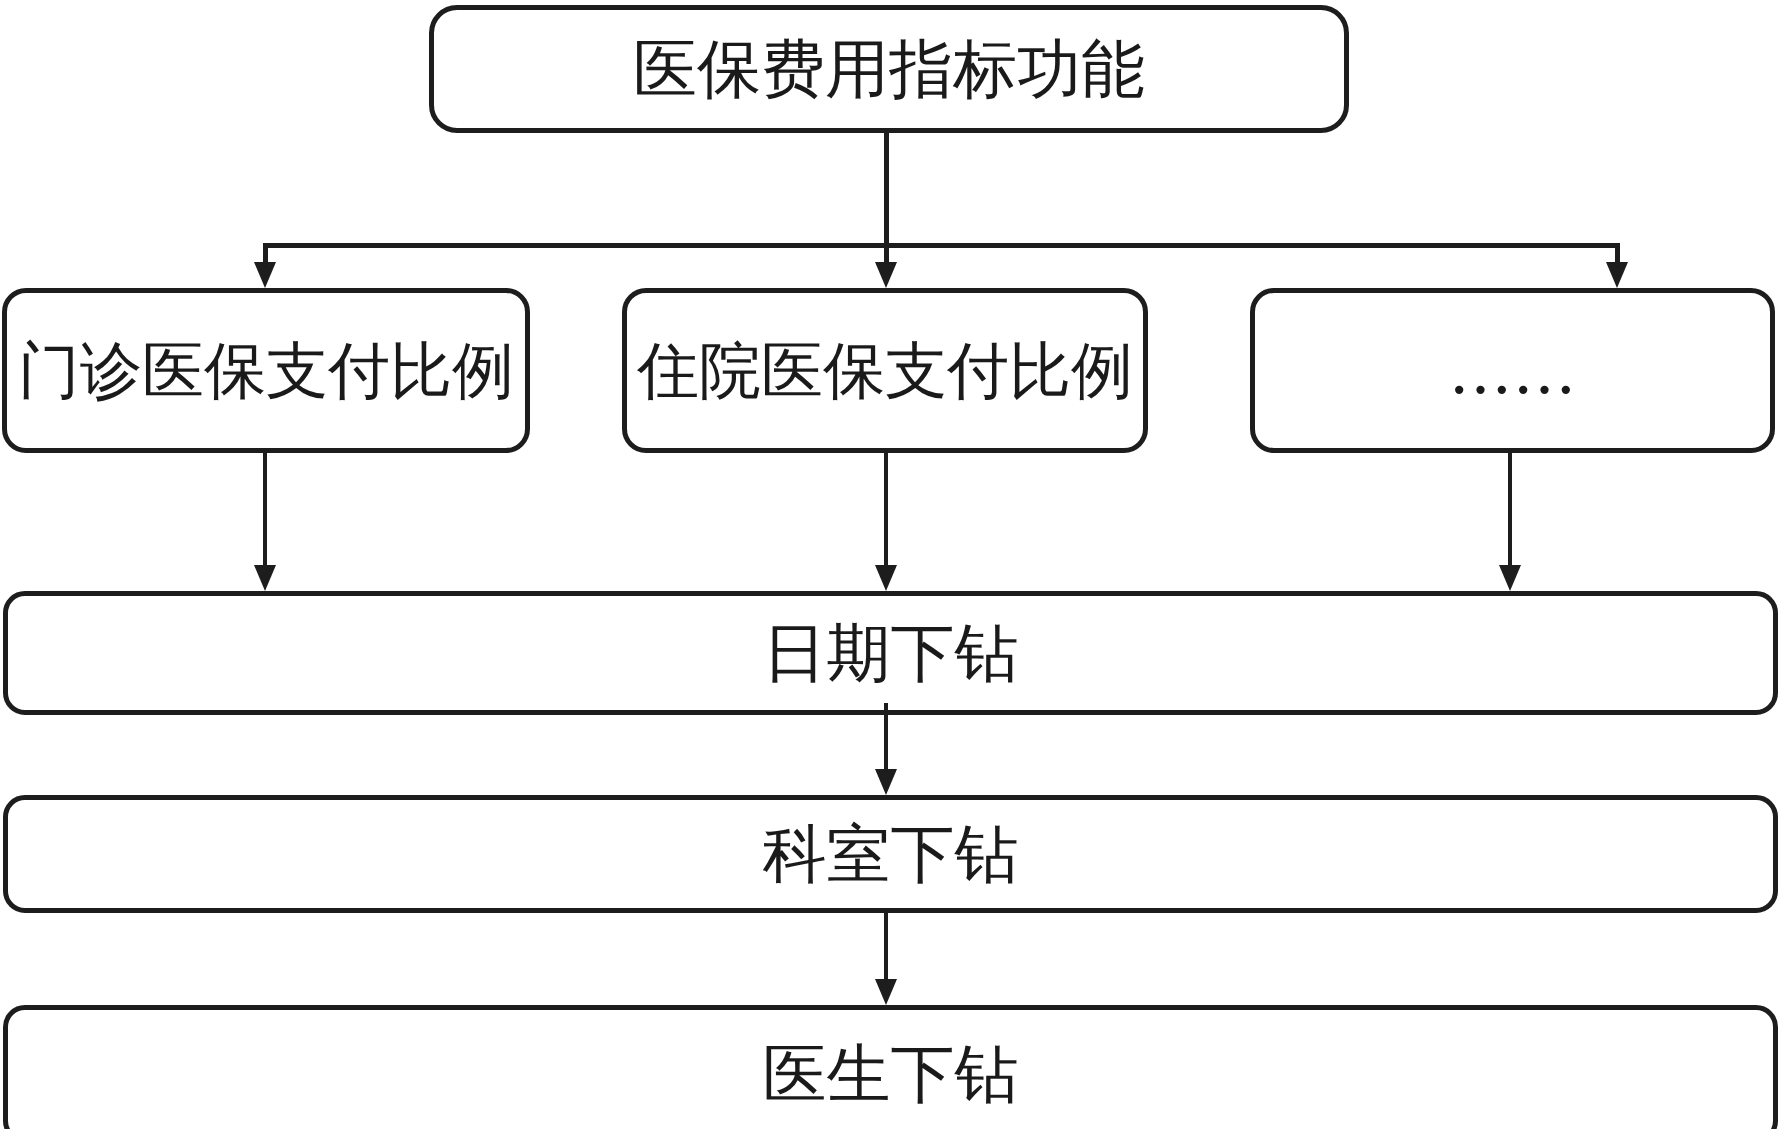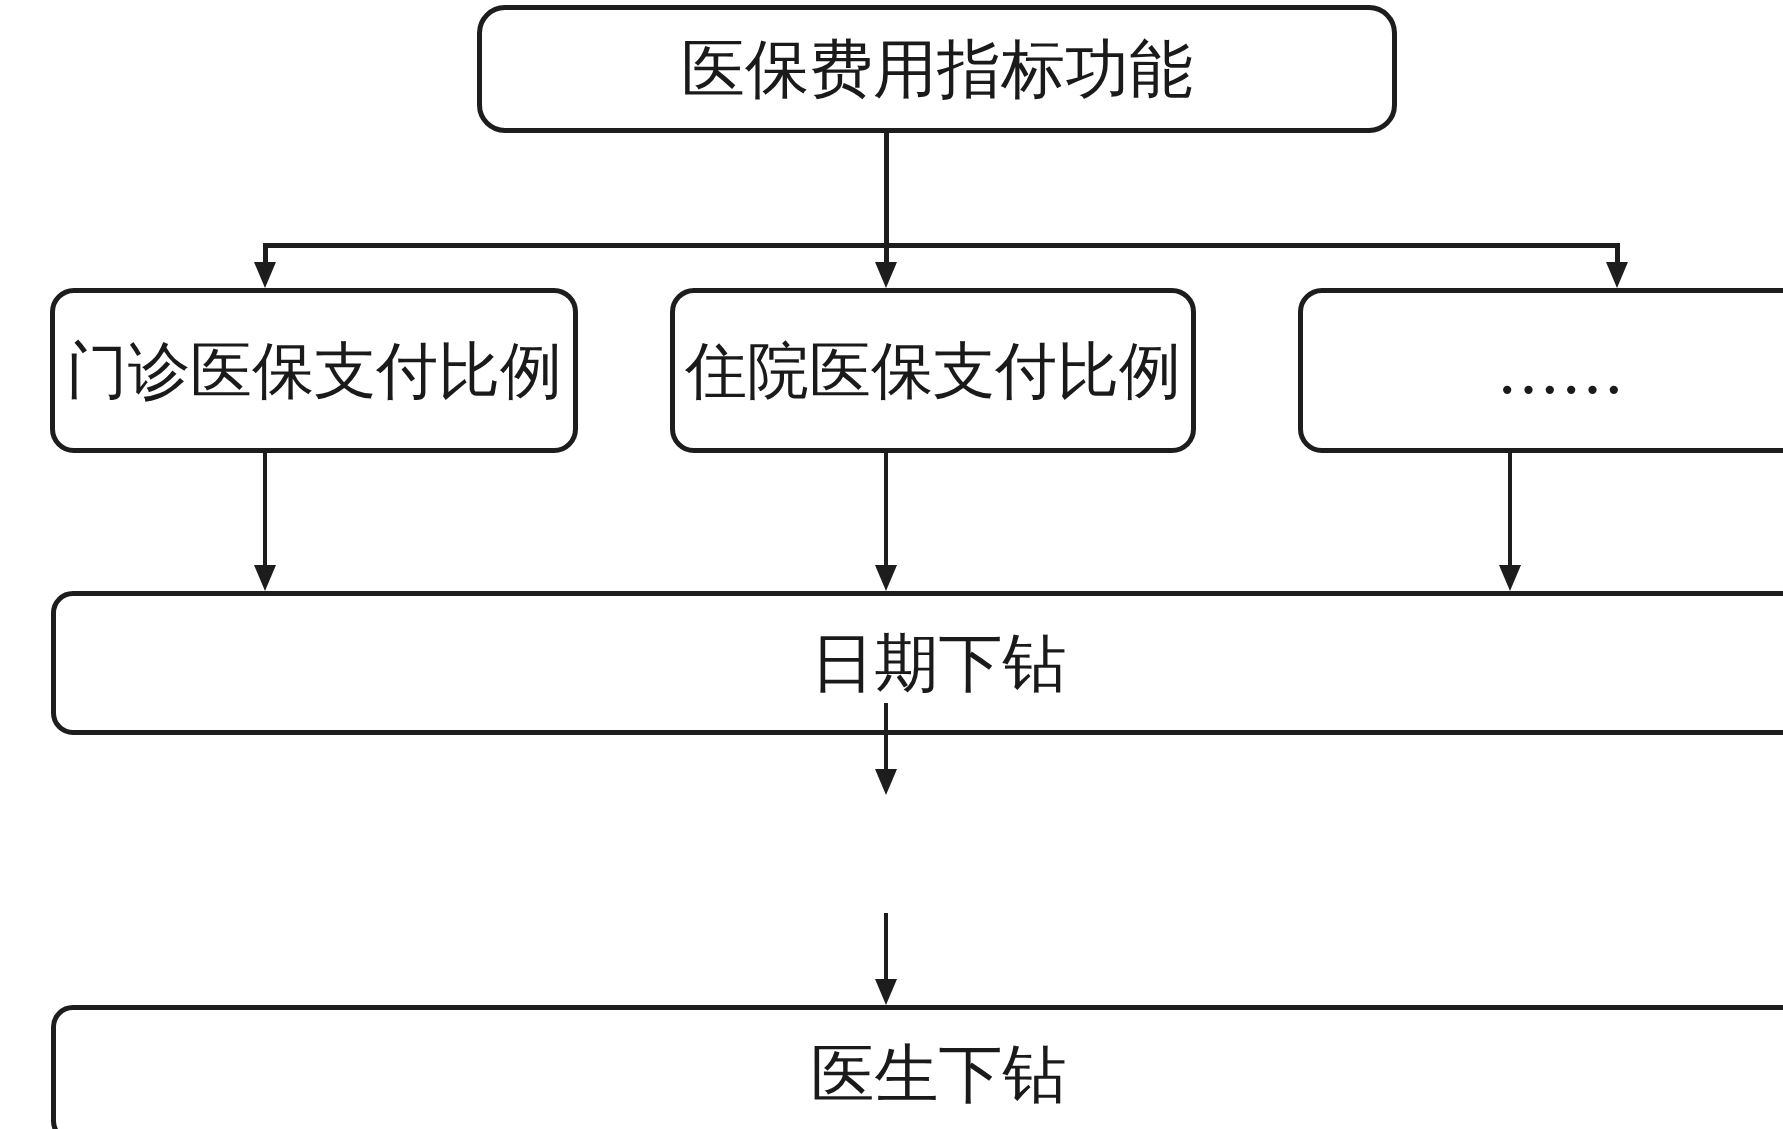--- a/index.html
+++ b/index.html
@@ -20,34 +20,33 @@
   .node{
     position:absolute;
     box-sizing:border-box;
     border:5px solid var(--line);
     background:var(--bg);
     display:flex;
     align-items:center;
     justify-content:center;
     white-space:nowrap;
     text-align:right;
-    margin-left:48px;
   }
   .node.root{
     left:429px; top:5px; width:920px; height:128px;
     border-radius:28px; font-size:64px;
   }
   .node.branch{
     top:288px; height:165px; border-radius:24px; font-size:62px;
   }
   .node.branch-a{ left:2px;    width:528px; }
   .node.branch-b{ left:622px;  width:526px; }
   .node.branch-c{ left:1250px; width:525px; font-size:64px; }
   .node.bar{
-    left:3px; width:1775px; height:144px;
+    left:3px; width:1775px; height:124px;
     border-radius:22px; font-size:64px;
   }
   .node.bar-1{ top:591px; }
   .node.bar-2{ top:795px; height:118px; }
   .node.bar-3{ top:1005px; height:138px; }
   .vline,.hline{
     position:absolute;
     background:var(--line);
   }
   .arrowhead{
@@ -89,19 +88,20 @@
   <div class="arrowhead" style="left:875px;top:565px;"></div>
 
   <div class="vline" style="left:1508px;top:453px;width:4px;height:115px;"></div>
   <div class="arrowhead" style="left:1499px;top:565px;"></div>
 
   <div class="node bar bar-1">日期下钻</div>
 
   <div class="vline" style="left:884px;top:703px;width:4px;height:68px;"></div>
   <div class="arrowhead" style="left:875px;top:769px;"></div>
 
+  <div class="node bar bar-2">科室下钻</div>
 
   <div class="vline" style="left:884px;top:913px;width:4px;height:68px;"></div>
   <div class="arrowhead" style="left:875px;top:979px;"></div>
 
   <div class="node bar bar-3">医生下钻</div>
 
 </div>
 
 </body></html>

